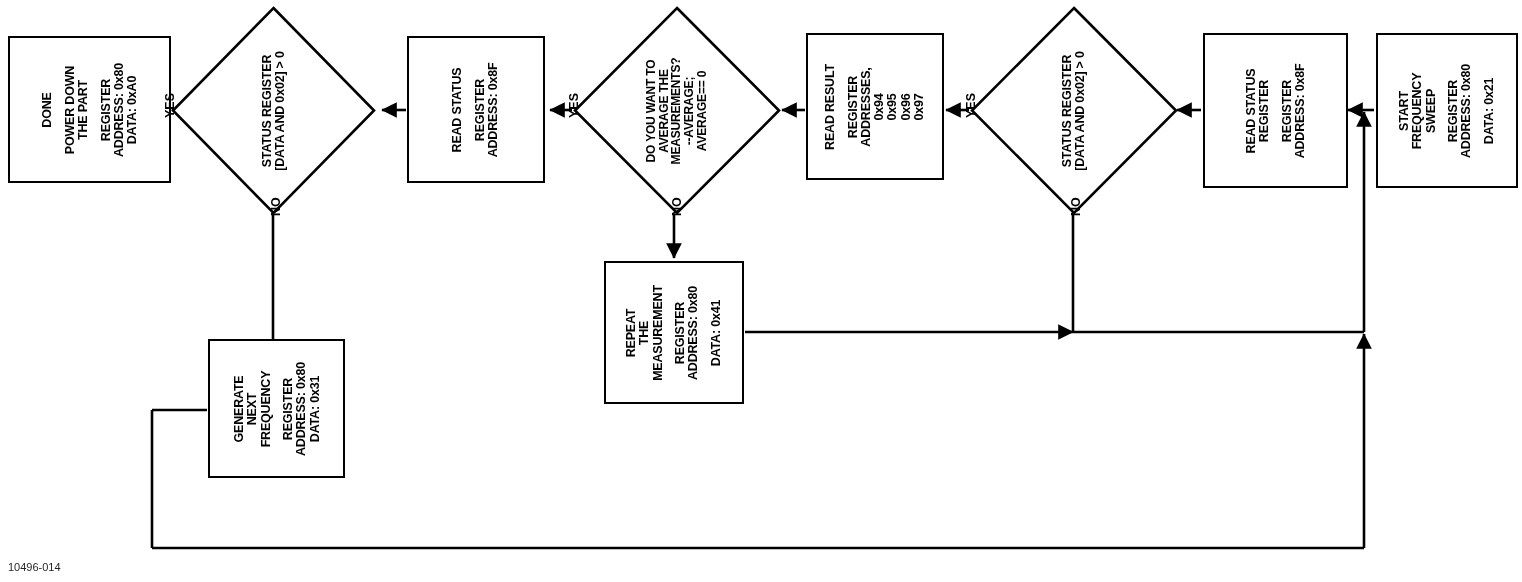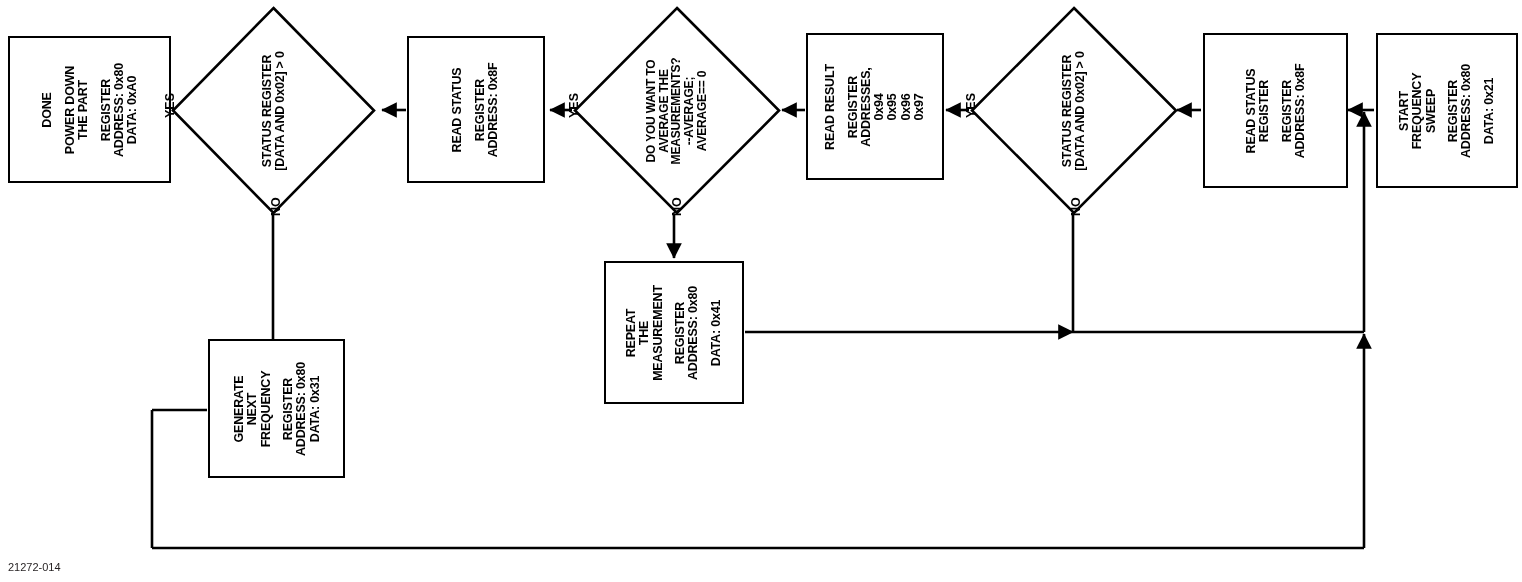--- a/index.html
+++ b/index.html
@@ -295,15 +295,15 @@
   <div class="elabel" style="left:1069px; top:216px;">NO</div>
 
   <div class="elabel" style="left:567px; top:118px;">YES</div>
 
   <div class="elabel" style="left:670px; top:216px;">NO</div>
 
   <div class="elabel" style="left:163px; top:118px;">YES</div>
 
   <div class="elabel" style="left:269px; top:216px;">NO</div>
 
-  <div class="caption" style="left:8px; top:561px;">21272-014</div>
+  <div class="caption" style="left:8px; top:561px;">10496-014</div>
 
 </div>
 
 </body></html>

